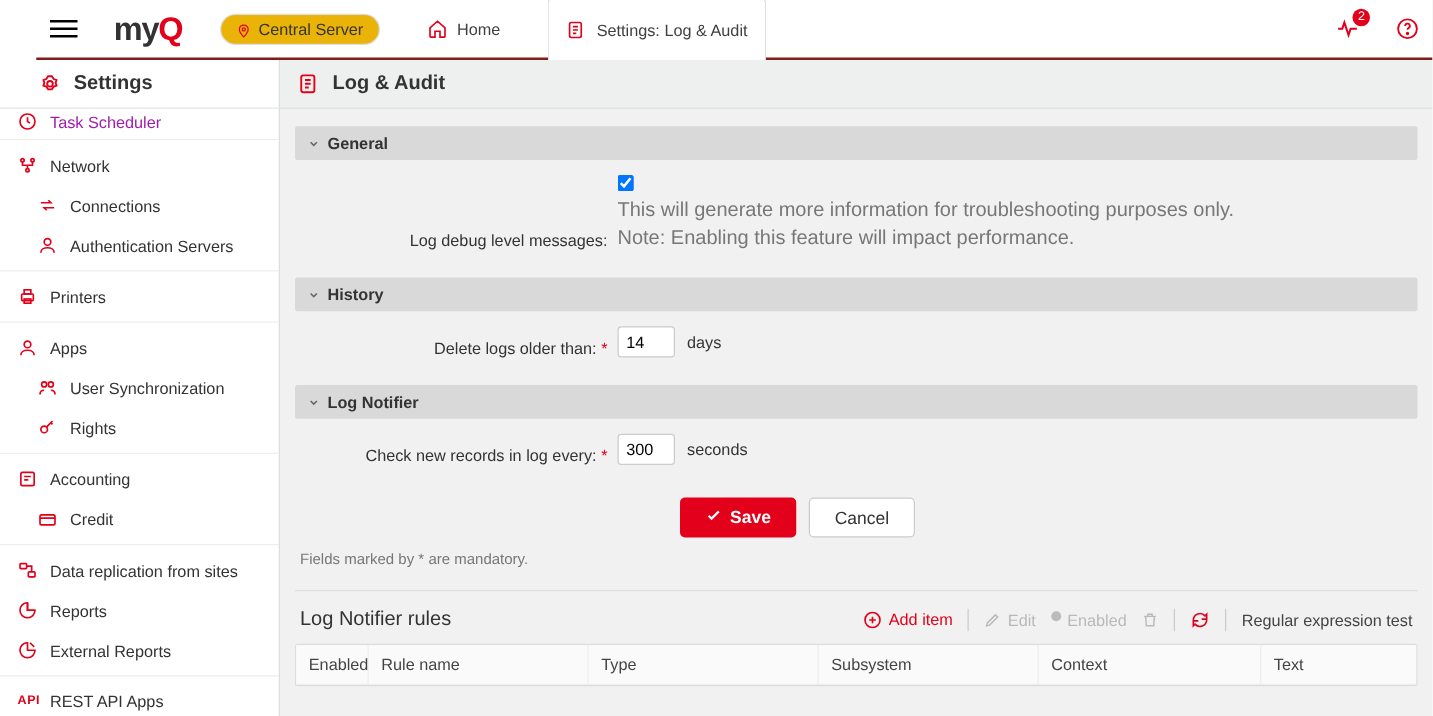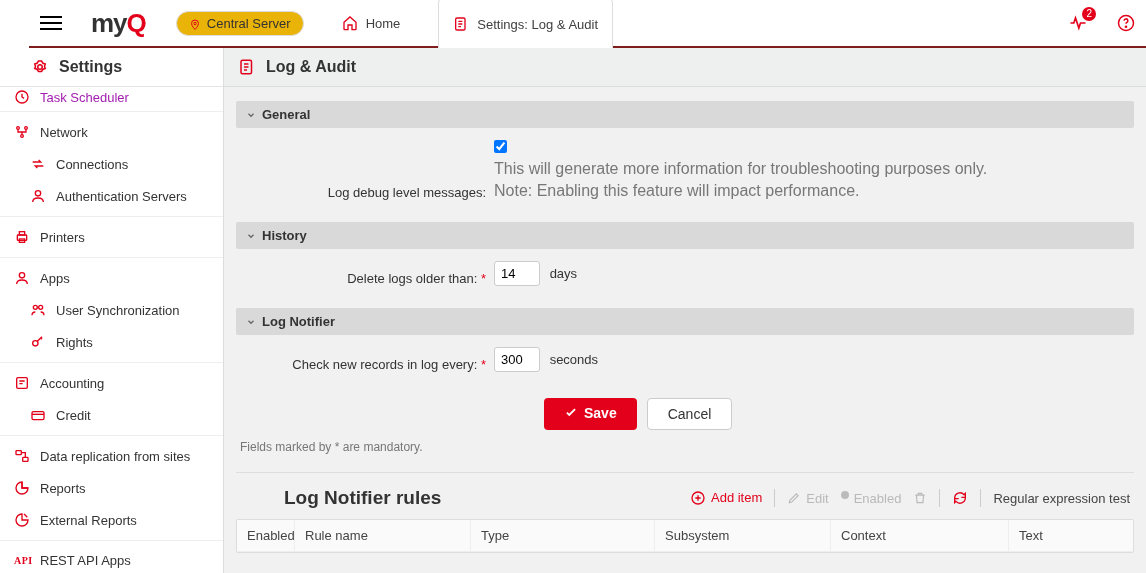--- a/index.html
+++ b/index.html
@@ -23,21 +23,21 @@
   .body { display:flex; height: calc(573px - 48px); }
   .sidebar { width: 224px; background:#fff; border-right:1px solid #ddd; display:flex; flex-direction:column; }
   .sidebar-header { display:flex; align-items:center; gap:10px; padding: 10px 31px; font-weight:700; font-size:16px; border-bottom:1px solid #e5e5e5; }
   .sidebar-header svg { color:#e2001a; }
   .nav { overflow-y:auto; flex:1; }
   .nav-item { display:flex; align-items:center; gap:10px; padding: 8px 14px; cursor:pointer; color:#333; }
   .nav-item.sub { padding-left: 30px; }
   .nav-item svg { width:16px; height:16px; color:#e2001a; flex-shrink:0; }
   .nav-divider { border-top:1px solid #eee; margin: 4px 0; }
   .nav-item.truncated { color:#a21caf; padding-top:2px; padding-bottom:2px; }
-  .api-badge { font-weight:700; font-size:10px; color:#e2001a; letter-spacing:0.5px; width:16px; text-align:right;font-family:Liberation Serif, serif; }
+  .api-badge { font-weight:700; font-size:10px; color:#e2001a; letter-spacing:0.5px; width:16px; text-align:right; }
   
   .main { flex:1; background:#f1f1f1; overflow-y:auto; }
   .page-titlebar { display:flex; align-items:center; gap:10px; padding: 10px 14px; background:#eef0f0; border-bottom:1px solid #ddd; font-size:16px; font-weight:700; }
   .page-titlebar svg { color:#e2001a; width:18px; height:18px; }
   .page-body { padding: 14px 12px; }
   
   .section { margin-bottom: 10px; }
   .section-header { background:#d9d9d9; padding:6px 10px; font-weight:700; display:flex; align-items:center; gap:6px; cursor:pointer; border-radius:2px; }
   .chev { width:10px;height:10px; }
   .section-body { padding: 12px 10px 6px 10px; }
@@ -51,21 +51,21 @@
   
   .actions { display:flex; gap:10px; margin: 14px 0 10px 308px; }
   .btn { border-radius:4px; padding: 7px 20px; font-size:14px; cursor:pointer; display:flex; align-items:flex-start; gap:6px; }
   .btn.primary { background:#e2001a; color:#fff; border:none; font-weight:600; }
   .btn.secondary { background:#fff; border:1px solid #ccc; color:#333; }
   .mandatory { color:#777; font-size:12px; padding: 0 4px 10px 4px; }
   
   .sep { border-top:1px solid #ddd; margin: 8px 0 10px 0; }
   
   .rules-toolbar { display:flex; align-items:center; padding: 4px 4px 10px 4px; gap:12px; }
-  .rules-title { font-weight:700; font-size:19px; flex:1;margin-left:44px; }
+  .rules-title { font-weight:400; font-size:16px; flex:1; }
   .tb-item { display:flex; align-items:flex-start; gap:5px; cursor:pointer; color:#444; }
   .tb-item.accent { color:#e2001a; }
   .tb-item.disabled { color:#b9b9b9; cursor:default; }
   .tb-div { width:1px; height:18px; background:#ccc; }
   .tb-dot { width:8px;height:8px;border-radius:50%; background:#bbb; display:inline-block;}
   
   .grid { border:1px solid #ddd; border-radius:2px; }
   .grid-header { display:flex; background:#fafafa; border-bottom:1px solid #eee; }
   .gh { padding:8px 10px; font-size:13px; color:#444; border-right:1px solid #eee; }
   .gh:last-child { border-right:none; }

